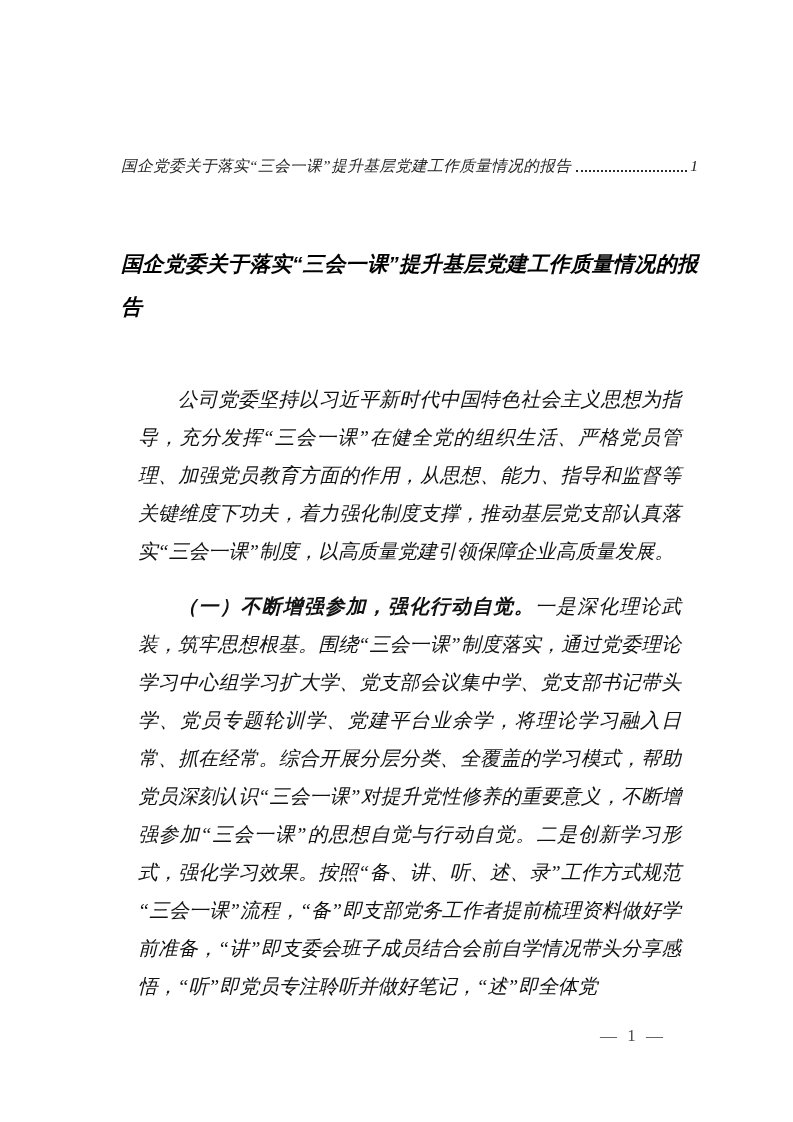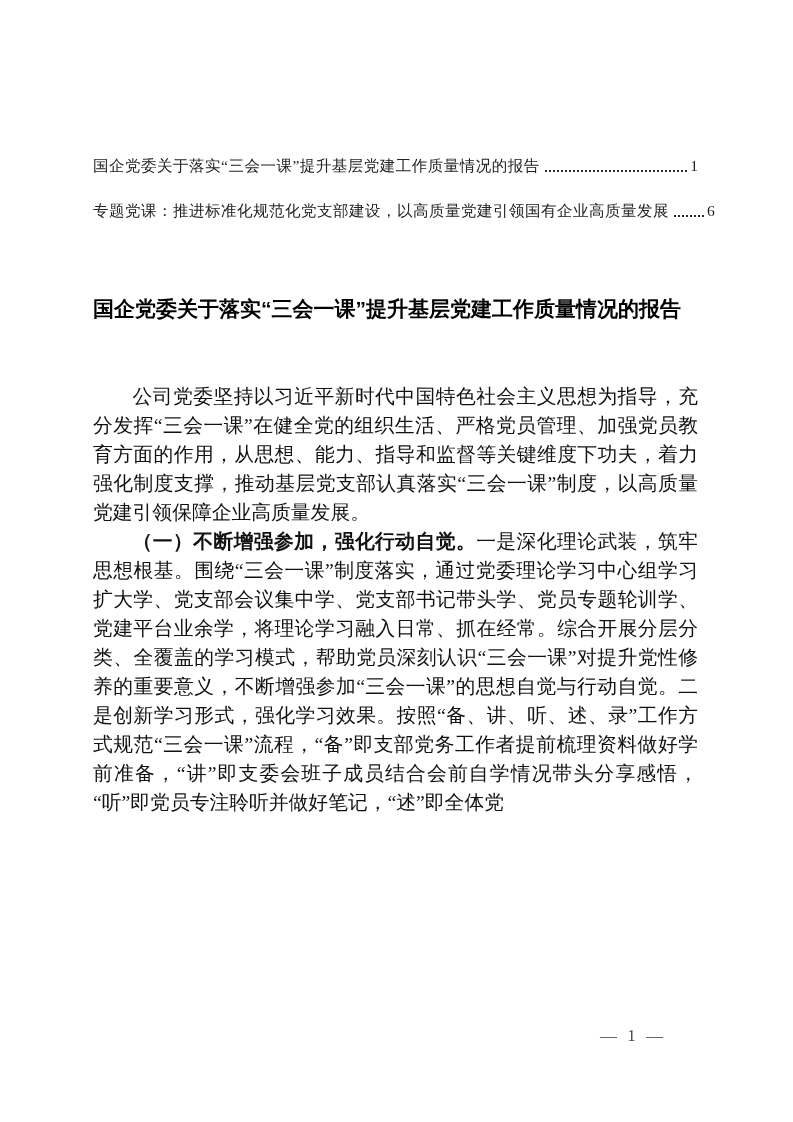--- a/index.html
+++ b/index.html
@@ -11,23 +11,24 @@
     position: relative;
     width: 793px;
     height: 1122px;
     background: #ffffff;
     overflow: hidden;
     color: #1a1a1a;
     box-sizing: border-box;
   }
   .content {
     position: absolute;
-    left: 93px;
+    left: 121px;
     right: 95px;
     top: 0;
+    font-style: italic;
   }
   
   .toc {
     margin-top: 156px;
     font-family: "Liberation Serif", "DejaVu Serif", serif;
     font-size: 15.5px;
     color: #222222;
   }
   .toc-row {
     display: flex;
@@ -55,24 +56,24 @@
     margin: 66px 0 0 0;
     font-family: "Liberation Sans", "DejaVu Sans", sans-serif;
     font-weight: bold;
     font-size: 21px;
     line-height: 43px;
     color: #000000;
     text-align: justify;
   }
   
   .body-p {
-    margin: 0;
+    margin: 17px;
     font-family: "Liberation Serif", "DejaVu Serif", serif;
     font-size: 19.8px;
-    line-height: 29px;
+    line-height: 38px;
     text-align: justify;
     text-indent: 2em;
     color: #111111;
   }
   .first-para {
     margin-top: 52px;
   }
   .section-heading {
     margin: 0;
     font-family: "Liberation Sans", "DejaVu Sans", sans-serif;
@@ -101,25 +102,20 @@
 
 <div class="page">
   <div class="content">
 
     <div class="toc">
       <div class="toc-row">
         <span class="toc-title">国企党委关于落实“三会一课”提升基层党建工作质量情况的报告</span>
         <span class="toc-leader"></span>
         <span class="toc-page">1</span>
       </div>
-      <div class="toc-row">
-        <span class="toc-title">专题党课：推进标准化规范化党支部建设，以高质量党建引领国有企业高质量发展</span>
-        <span class="toc-leader"></span>
-        <span class="toc-page">6</span>
-      </div>
     </div>
 
     <h1 class="doc-title">国企党委关于落实“三会一课”提升基层党建工作质量情况的报告</h1>
 
     <p class="body-p first-para">公司党委坚持以习近平新时代中国特色社会主义思想为指导，充分发挥“三会一课”在健全党的组织生活、严格党员管理、加强党员教育方面的作用，从思想、能力、指导和监督等关键维度下功夫，着力强化制度支撑，推动基层党支部认真落实“三会一课”制度，以高质量党建引领保障企业高质量发展。</p>
 
 
     <p class="body-p"><span class="para-lead">（一）不断增强参加，强化行动自觉。</span><span>一是深化理论武装，筑牢思想根基。围绕“三会一课”制度落实，通过党委理论学习中心组学习扩大学、党支部会议集中学、党支部书记带头学、党员专题轮训学、党建平台业余学，将理论学习融入日常、抓在经常。综合开展分层分类、全覆盖的学习模式，帮助党员深刻认识“三会一课”对提升党性修养的重要意义，不断增强参加“三会一课”的思想自觉与行动自觉。二是创新学习形式，强化学习效果。按照“备、讲、听、述、录”工作方式规范“三会一课”流程，“备”即支部党务工作者提前梳理资料做好学前准备，“讲”即支委会班子成员结合会前自学情况带头分享感悟，“听”即党员专注聆听并做好笔记，“述”即全体党</span></p>
 
   </div>

